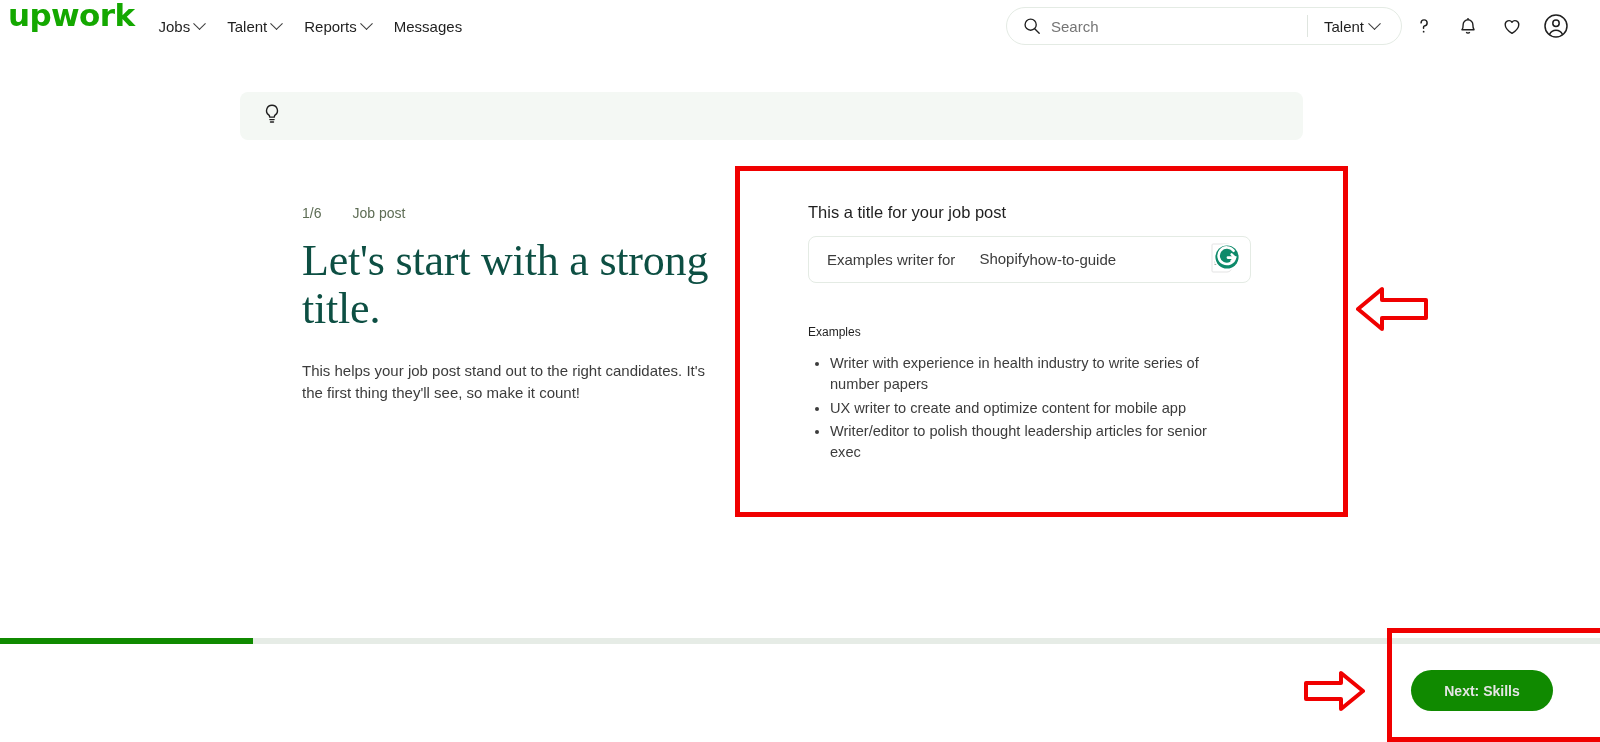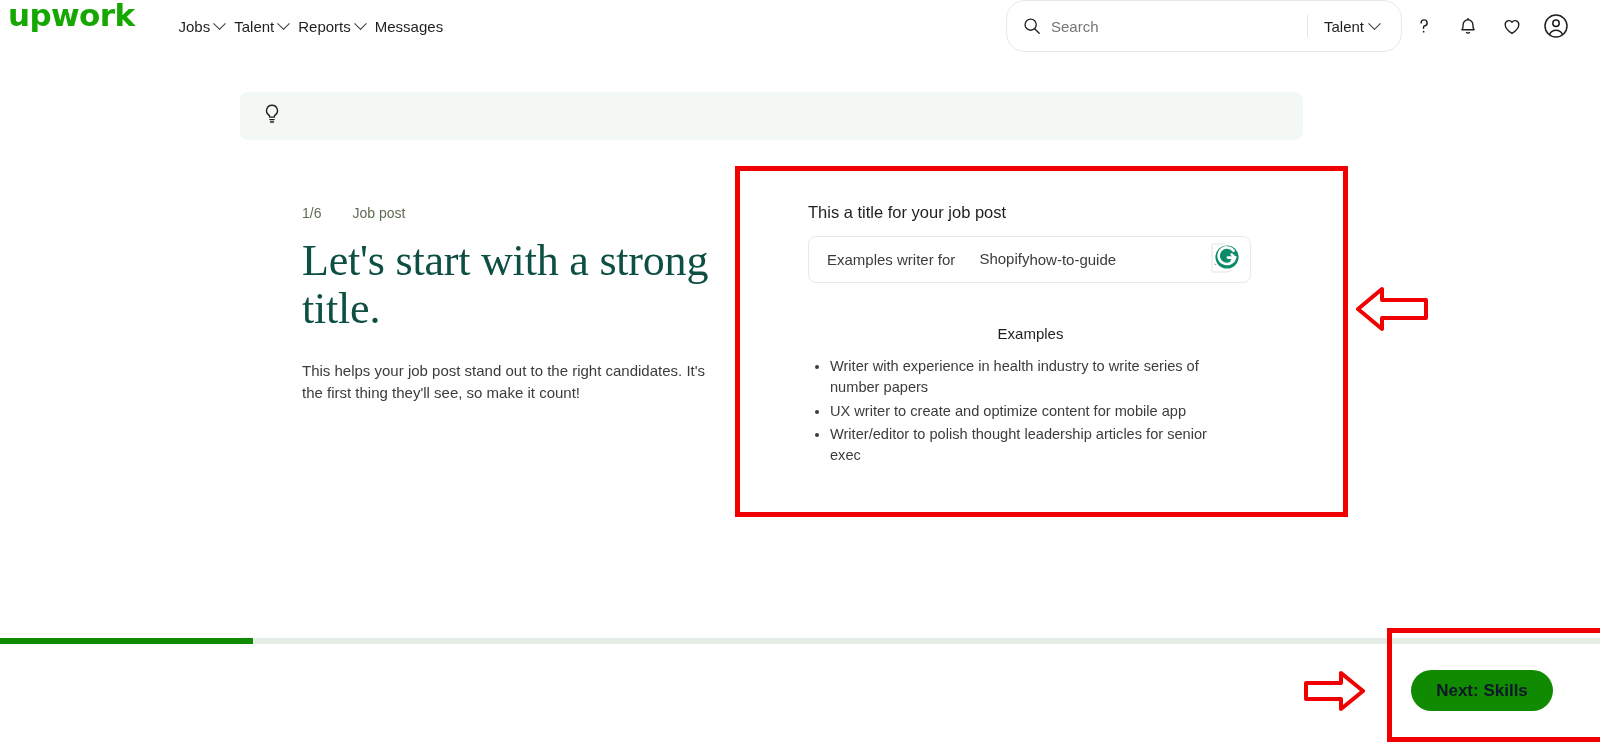--- a/index.html
+++ b/index.html
@@ -32,22 +32,22 @@
     font-size: 31px;
     font-weight: 700;
     letter-spacing: -0.6px;
     line-height: 1;
     font-family: "DejaVu Sans", sans-serif;
     user-select: none;
   }
   .nav {
     display: flex;
     align-items: center;
-    margin-left: 44px;
-    gap: 10px;
+    margin-left: 24px;
+    gap: 23px;
   }
   .nav-item {
     display: flex;
     align-items: center;
     gap: 5px;
     font-size: 15px;
     color: #1f1f1f;
     cursor: pointer;
     white-space: nowrap;
   }
@@ -62,21 +62,21 @@
     position: absolute;
     right: 0; top: 0;
     height: 52px;
     display: flex;
     align-items: center;
   }
   .searchbar {
     display: flex;
     align-items: center;
     width: 396px;
-    height: 52px;
+    height: 38px;
     border: 1px solid #e4ebe4;
     border-radius: 19px;
     background: #fff;
     padding: 0 4px 0 16px;
   }
   .search-icon { flex: 0 0 auto; margin-right: 10px; display: flex; }
   .search-text {
     flex: 1;
     font-size: 15px;
     color: #5e6d55;
@@ -197,23 +197,22 @@
     background-position: 0 100%;
     background-size: 4px 3px;
     background-image:
       linear-gradient(45deg, transparent 45%, #e01b1b 45%, #e01b1b 55%, transparent 55%),
       linear-gradient(-45deg, transparent 45%, #e01b1b 45%, #e01b1b 55%, transparent 55%);
     padding-bottom: 2px;
     margin-left: 24px;
   }
   .examples-label {
     margin-top: 42px;
-    font-size: 15px;
+    font-size: 12px;
     color: #1f1f1f;
-    text-align: center;
   }
   .examples-list {
     margin-top: 14px;
     padding-left: 22px;
     width: 430px;
   }
   .examples-list li {
     font-size: 14.6px;
     line-height: 1.46;
     color: #3c3c3c;
@@ -236,24 +235,24 @@
   }
   .progress-fill {
     height: 6px;
     background: #108a00;
   }
   .next-btn {
     position: absolute;
     left: 1411px; top: 670px;
     width: 142px; height: 41px;
     background: #108a00;
-    color: #0f172a;
+    color: #e5e5e5;
     border: none;
     border-radius: 21px;
-    font-size: 17px;
+    font-size: 14px;
     font-weight: 700;
     font-family: "Liberation Sans", sans-serif;
     cursor: pointer;
   }
 
   
   .anno-box {
     position: absolute;
     border: 5px solid #f00000;
     pointer-events: none;

